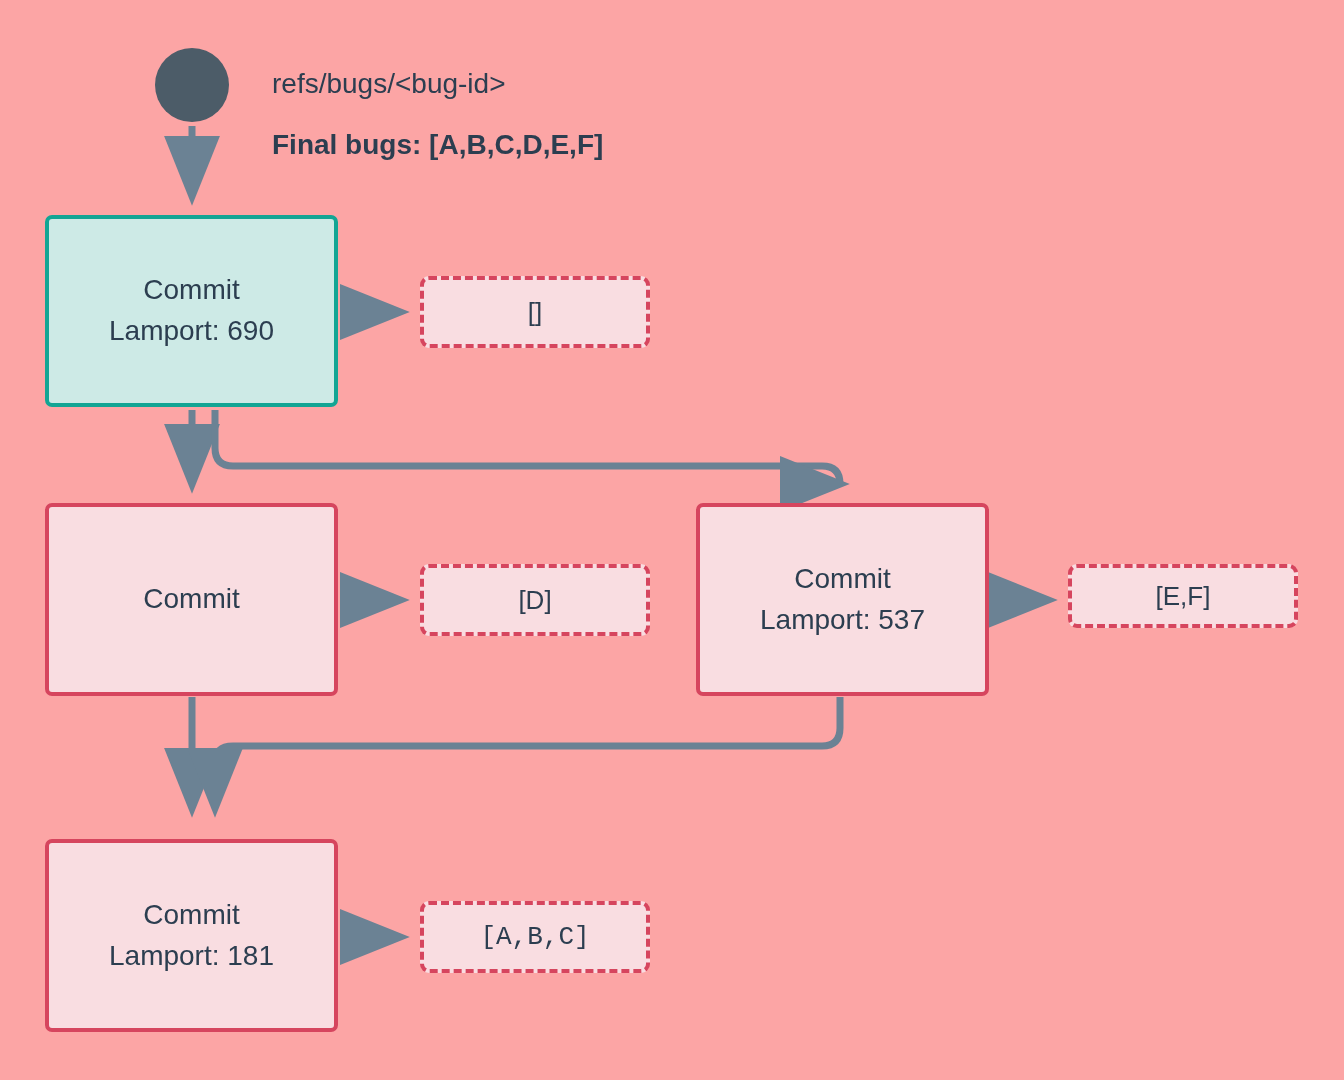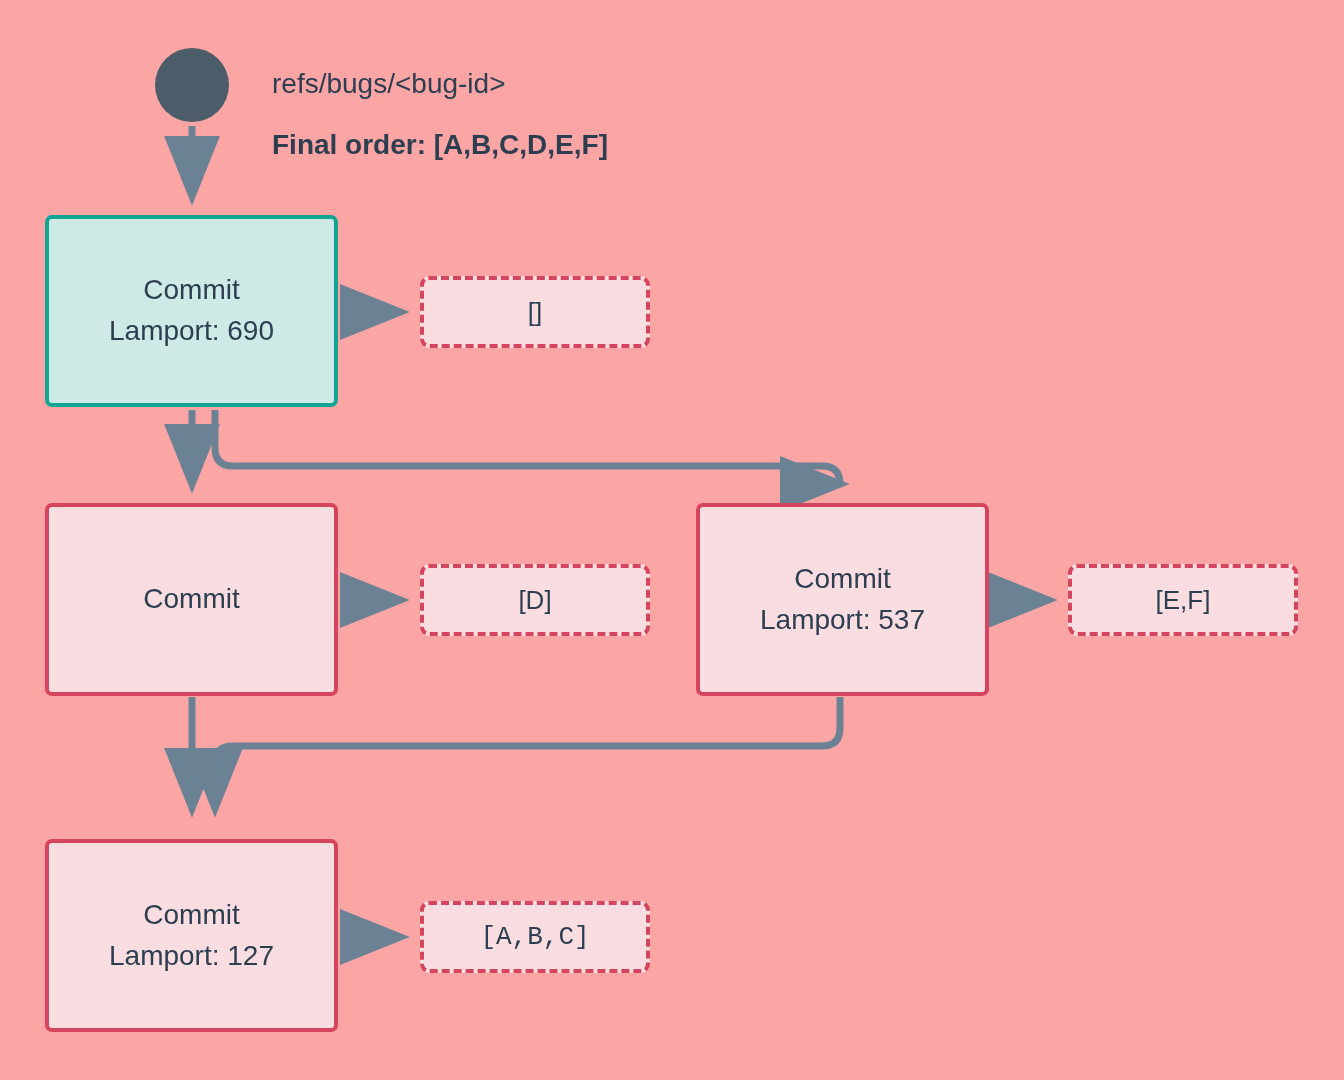--- a/index.html
+++ b/index.html
@@ -103,21 +103,21 @@
     <path d="M347,312 L400,312" fill="none" stroke="#6b8294" stroke-width="7" stroke-linecap="butt" marker-end="url(#ah)"></path>
     <path d="M347,600 L400,600" fill="none" stroke="#6b8294" stroke-width="7" stroke-linecap="butt" marker-end="url(#ah)"></path>
     <path d="M992,600 L1048,600" fill="none" stroke="#6b8294" stroke-width="7" stroke-linecap="butt" marker-end="url(#ah)"></path>
     <path d="M347,937 L400,937" fill="none" stroke="#6b8294" stroke-width="7" stroke-linecap="butt" marker-end="url(#ah)"></path>
   </svg>
 
   <div class="root-dot" style="left:155px; top:48px; width:74px; height:74px;"></div>
 
   <div class="ref-label" style="left:272px; top:70px;">refs/bugs/&lt;bug-id&gt;</div>
 
-  <div class="final-order" style="left:272px; top:131px;">Final order: [A,B,C,D,E,F]</div>
+  <div class="final-order" style="left:272px; top:131px;">Final bugs: [A,B,C,D,E,F]</div>
 
   <div class="node teal" style="left:45px; top:215px; width:293px; height:192px;">
     <span class="line">Commit</span>
     <span class="line">Lamport: 690</span>
   </div>
 
   <div class="order-box" style="left:420px; top:276px; width:230px; height:72px;">
     <span>[]</span>
   </div>
 
@@ -127,26 +127,26 @@
 
   <div class="order-box" style="left:420px; top:564px; width:230px; height:72px;">
     <span>[D]</span>
   </div>
 
   <div class="node pink" style="left:696px; top:503px; width:293px; height:193px;">
     <span class="line">Commit</span>
     <span class="line">Lamport: 537</span>
   </div>
 
-  <div class="order-box" style="left:1068px; top:564px; width:230px; height:72px;">
+  <div class="order-box" style="left:1068px; top:564px; width:230px; height:64px;">
     <span>[E,F]</span>
   </div>
 
   <div class="node pink" style="left:45px; top:839px; width:293px; height:193px;">
     <span class="line">Commit</span>
-    <span class="line">Lamport: 127</span>
+    <span class="line">Lamport: 181</span>
   </div>
 
   <div class="order-box" style="left:420px; top:901px; width:230px; height:72px;font-family:Liberation Mono, monospace;">
     <span>[A,B,C]</span>
   </div>
 
 </div>
 
 </body></html>

